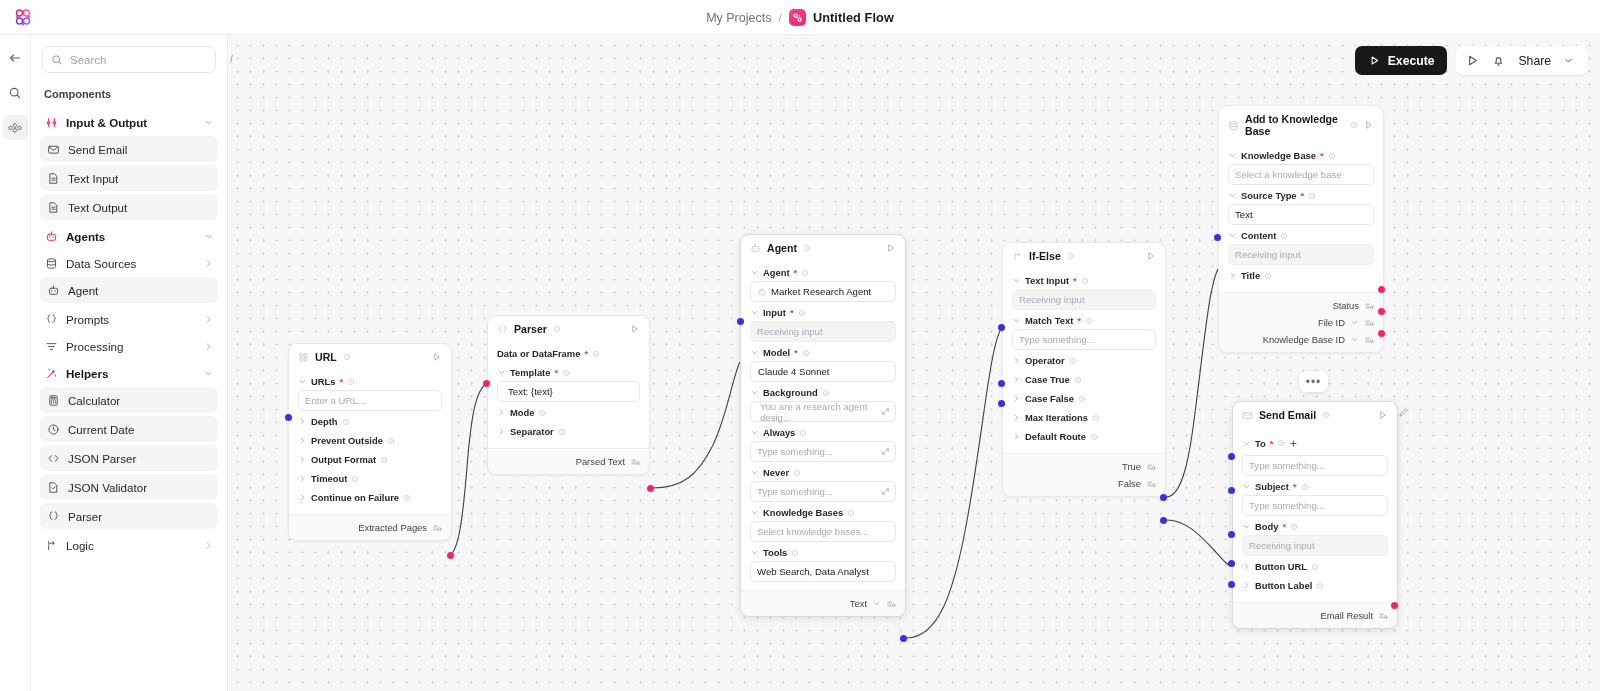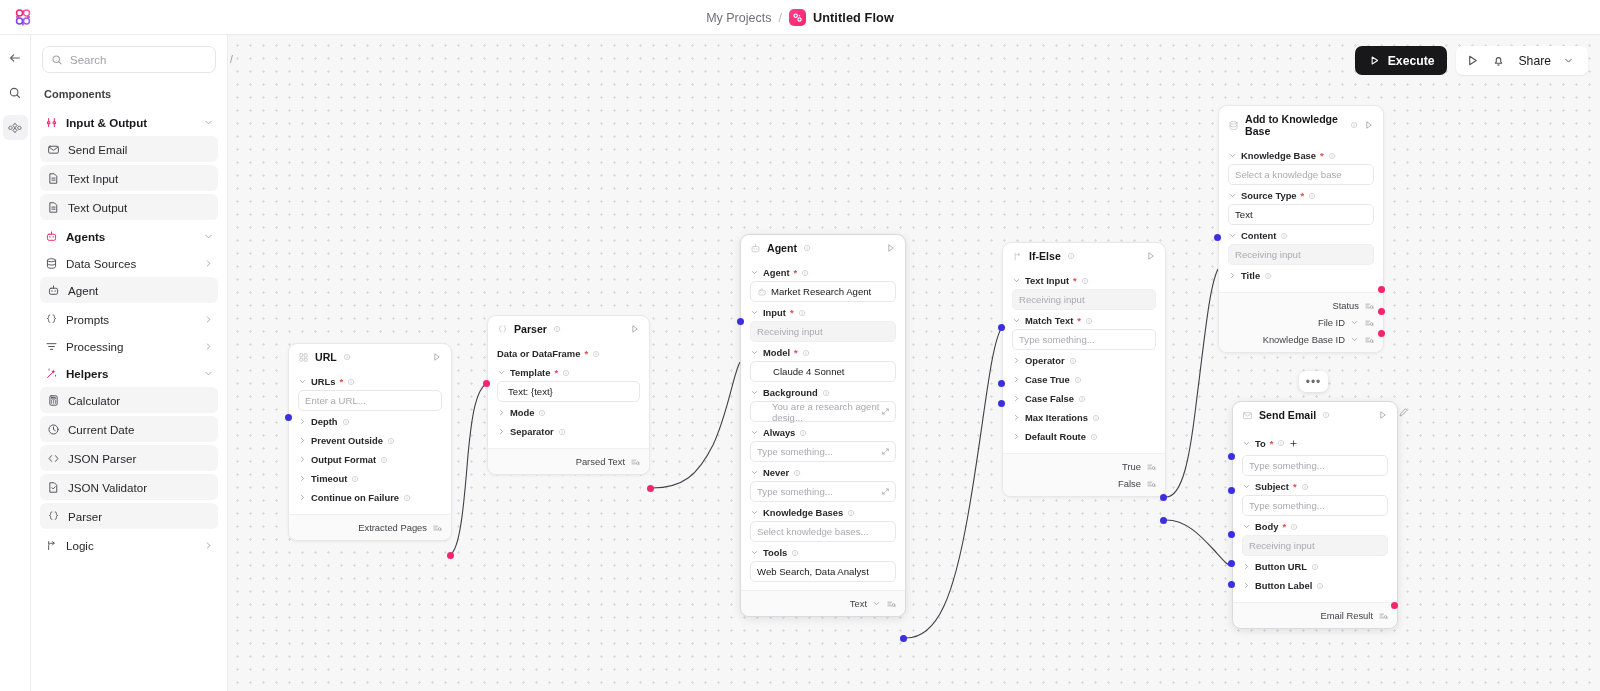--- a/index.html
+++ b/index.html
@@ -761,38 +761,38 @@
               <span class="flabel">Model</span>
               <span class="req">*</span>
               <span class="info">
                 <svg width="8" height="8" viewBox="0 0 16 16" fill="none" stroke="currentColor" stroke-width="1.2" stroke-linecap="round" stroke-linejoin="round">
                   <circle cx="8" cy="8" r="5.4"></circle>
                   <path d="M8 7.4v3.2M8 5.4h.01" stroke-width="1.3"></path>
                 </svg>
               </span>
             </div>
             <div class="finput">
-              <span style="margin-left:16px">Claude 4 Sonnet</span>
+              <span style="margin-left:1px">Claude 4 Sonnet</span>
             </div>
             <div class="frow">
               <span class="chevr">
                 <svg width="9" height="9" viewBox="0 0 16 16" fill="none" stroke="currentColor" stroke-width="1.2" stroke-linecap="round" stroke-linejoin="round">
                   <path d="m4.2 6.2 3.8 3.8 3.8-3.8"></path>
                 </svg>
               </span>
               <span class="flabel">Background</span>
               <span class="info">
                 <svg width="8" height="8" viewBox="0 0 16 16" fill="none" stroke="currentColor" stroke-width="1.2" stroke-linecap="round" stroke-linejoin="round">
                   <circle cx="8" cy="8" r="5.4"></circle>
                   <path d="M8 7.4v3.2M8 5.4h.01" stroke-width="1.3"></path>
                 </svg>
               </span>
             </div>
             <div class="finput ph">
-              <span style="margin-left:15px">You are a research agent desig...</span>
+              <span style="margin-left:3px">You are a research agent desig...</span>
               <span class="expand"><svg width="9" height="9" viewBox="0 0 16 16" fill="none" stroke="currentColor" stroke-width="1.2" stroke-linecap="round" stroke-linejoin="round">
                   <path d="M9.5 3.5H13v3.5M6.5 12.5H3V9M13 3.5 9 7.5M3 12.5 7 8.5"></path>
                 </svg></span>
             </div>
             <div class="frow">
               <span class="chevr">
                 <svg width="9" height="9" viewBox="0 0 16 16" fill="none" stroke="currentColor" stroke-width="1.2" stroke-linecap="round" stroke-linejoin="round">
                   <path d="m4.2 6.2 3.8 3.8 3.8-3.8"></path>
                 </svg>
               </span>

